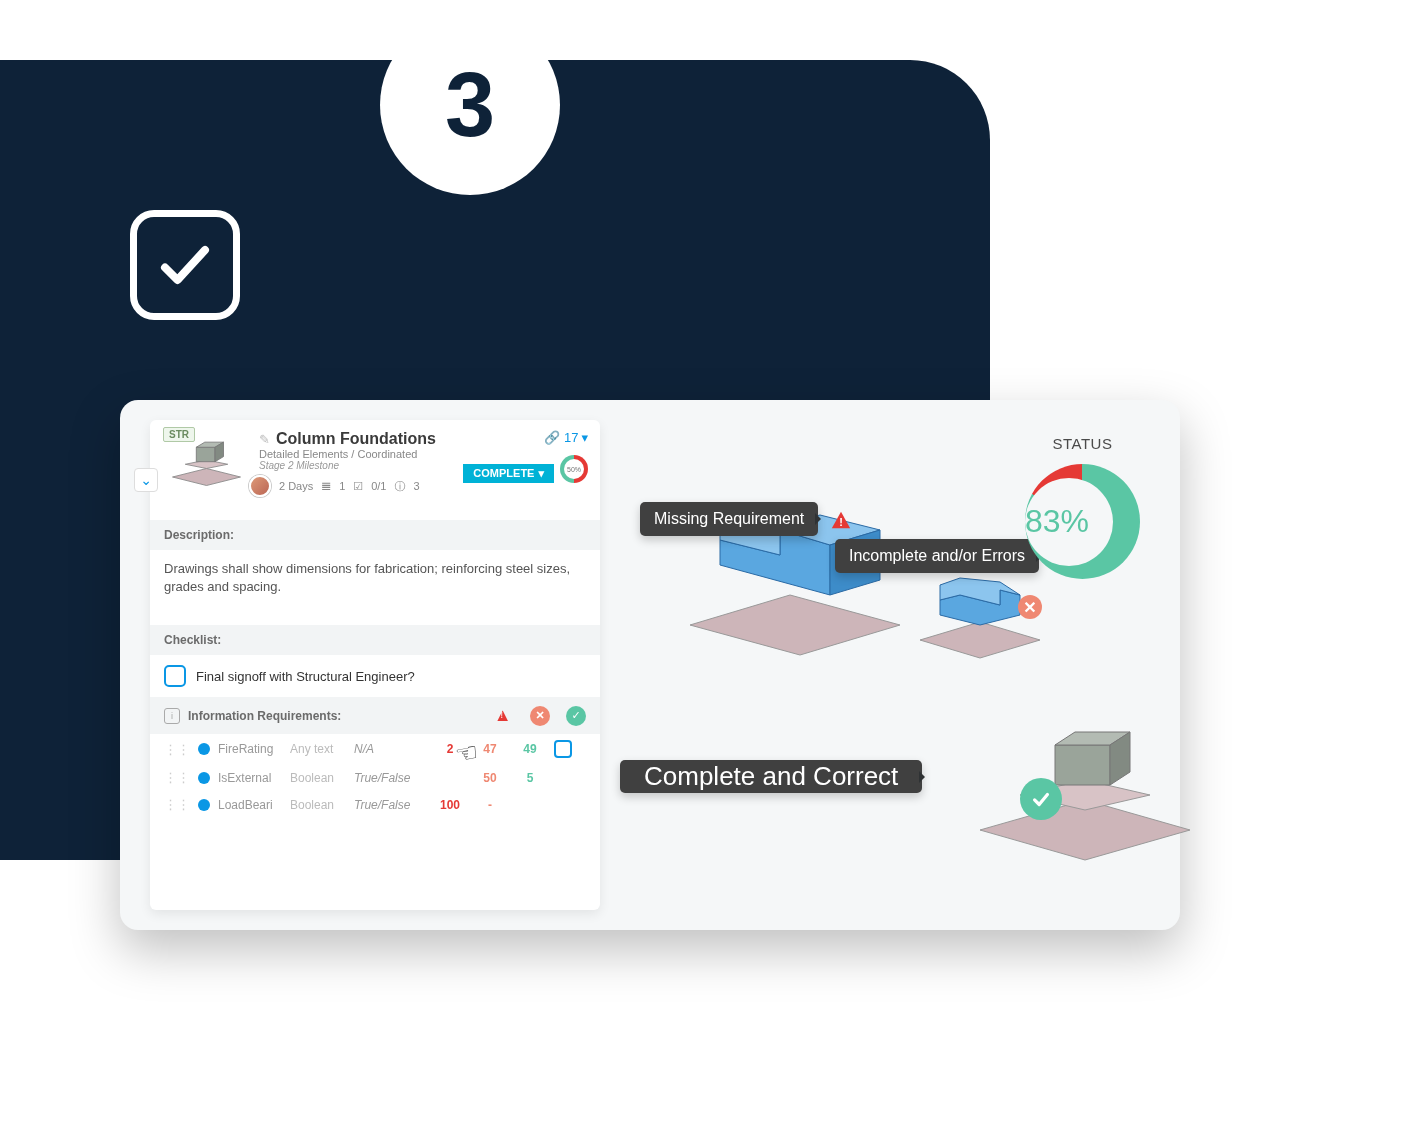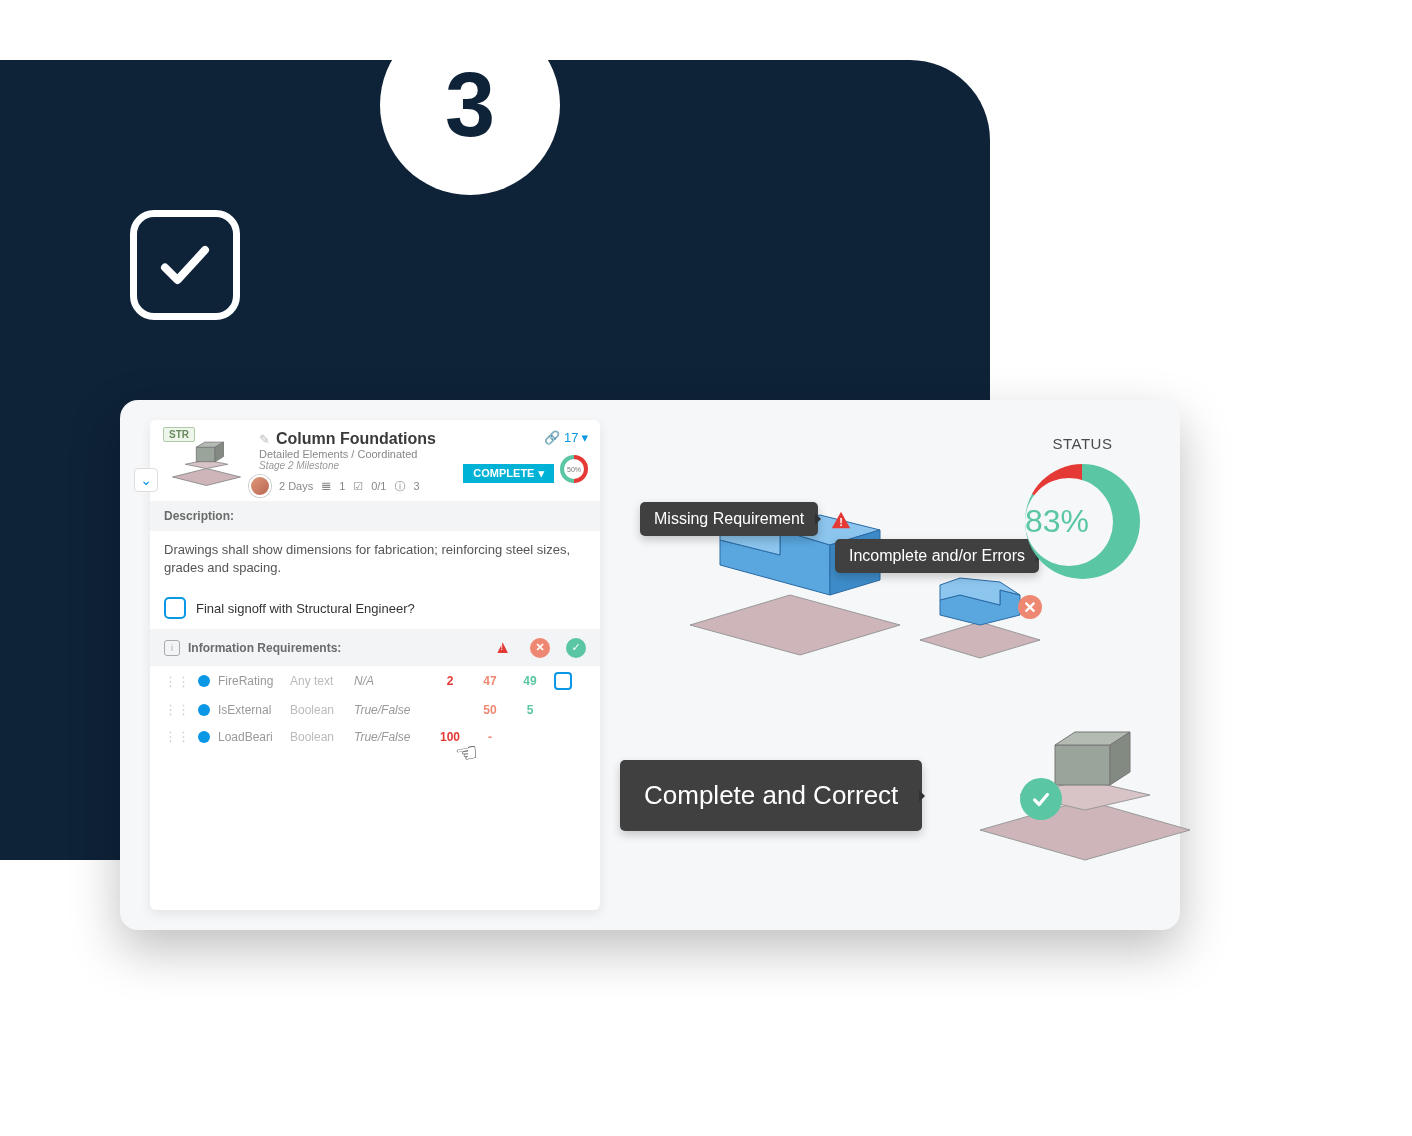--- a/index.html
+++ b/index.html
@@ -107,21 +107,21 @@
   background: conic-gradient(#e53935 0 50%, #5ac6a4 50% 100%);
   margin-left: 6px; vertical-align: middle;
   font-size: 8px; color: #666;
 }
 .progress-ring::after { content: ""; }
 .progress-ring-inner { width: 20px; height: 20px; background: #fff; border-radius: 50%; display: flex; align-items: center; justify-content: center; font-size: 7px; color: #777; }
 
 .dc-sec-label {
   background: #f2f4f5; padding: 8px 14px;
   font-size: 12px; font-weight: 700; color: #6b6b6b;
-  margin-top: 0;
+  margin-top: 19px;
 }
 .dc-desc-text { padding: 10px 14px; font-size: 13px; color: #555; line-height: 1.4; }
 
 .checklist-row { display: flex; align-items: center; gap: 10px; padding: 10px 14px; }
 .cb-empty { width: 22px; height: 22px; border: 2.5px solid #0a97e5; border-radius: 5px; }
 
 .req-header { display: flex; align-items: center; padding: 8px 14px; background: #f2f4f5; gap: 8px; }
 .req-title { font-size: 12px; font-weight: 700; color: #6b6b6b; flex: 1; }
 .info-sq { width: 16px; height: 16px; border: 1.5px solid #aaa; border-radius: 3px; display: flex; align-items: center; justify-content: center; font-size: 9px; color: #aaa; }
 .stat-icons { display: flex; gap: 16px; align-items: center; }
@@ -256,20 +256,21 @@
           <span class="progress-ring">
             <span class="progress-ring-inner">50%</span>
           </span>
         </div>
       </div>
     </div>
 
     <div class="dc-sec-label">Description:</div>
     <div class="dc-desc-text">Drawings shall show dimensions for fabrication; reinforcing steel sizes, grades and spacing.</div>
 
+    <div class="dc-sec-label">Checklist:</div>
     <div class="checklist-row">
       <span class="cb-empty"></span>
       <span>Final signoff with Structural Engineer?</span>
     </div>
 
     <div class="req-header">
       <span class="info-sq">i</span>
       <span class="req-title">Information Requirements:</span>
       <span class="stat-icons">
         <span class="warn-tri">▲<span style="position:relative;left:-11px;top:-3px;color:#fff;font-size:9px;">!</span></span>
@@ -342,21 +343,21 @@
     </div>
     <div class="big-err-circ" style="left:388px; top:145px;">✕</div>
     <div class="big-ok-circ" style="left:390px; top:328px;">
       <svg width="22" height="22" viewBox="0 0 24 24" fill="none" stroke="#fff" stroke-width="3.5" stroke-linecap="round" stroke-linejoin="round">
           <polyline points="5,13 10,18 19,7"></polyline>
         </svg>
     </div>
 
     <div class="tooltip" style="left:10px; top:52px;">Missing Requirement</div>
     <div class="tooltip" style="left:205px; top:89px;">Incomplete and/or Errors</div>
-    <div class="tooltip" style="left:-10px; top:310px; font-size:26px; padding:20px 24px;">Complete and Correct</div>
+    <div class="tooltip" style="left:-10px; top:310px; font-size:26px; padding:1px 24px;">Complete and Correct</div>
   </div>
 
   <div class="status-block">
     <div class="status-label">STATUS</div>
     <div class="status-ring">
       <div class="status-pct">83%</div>
     </div>
   </div>
 
 </div>

